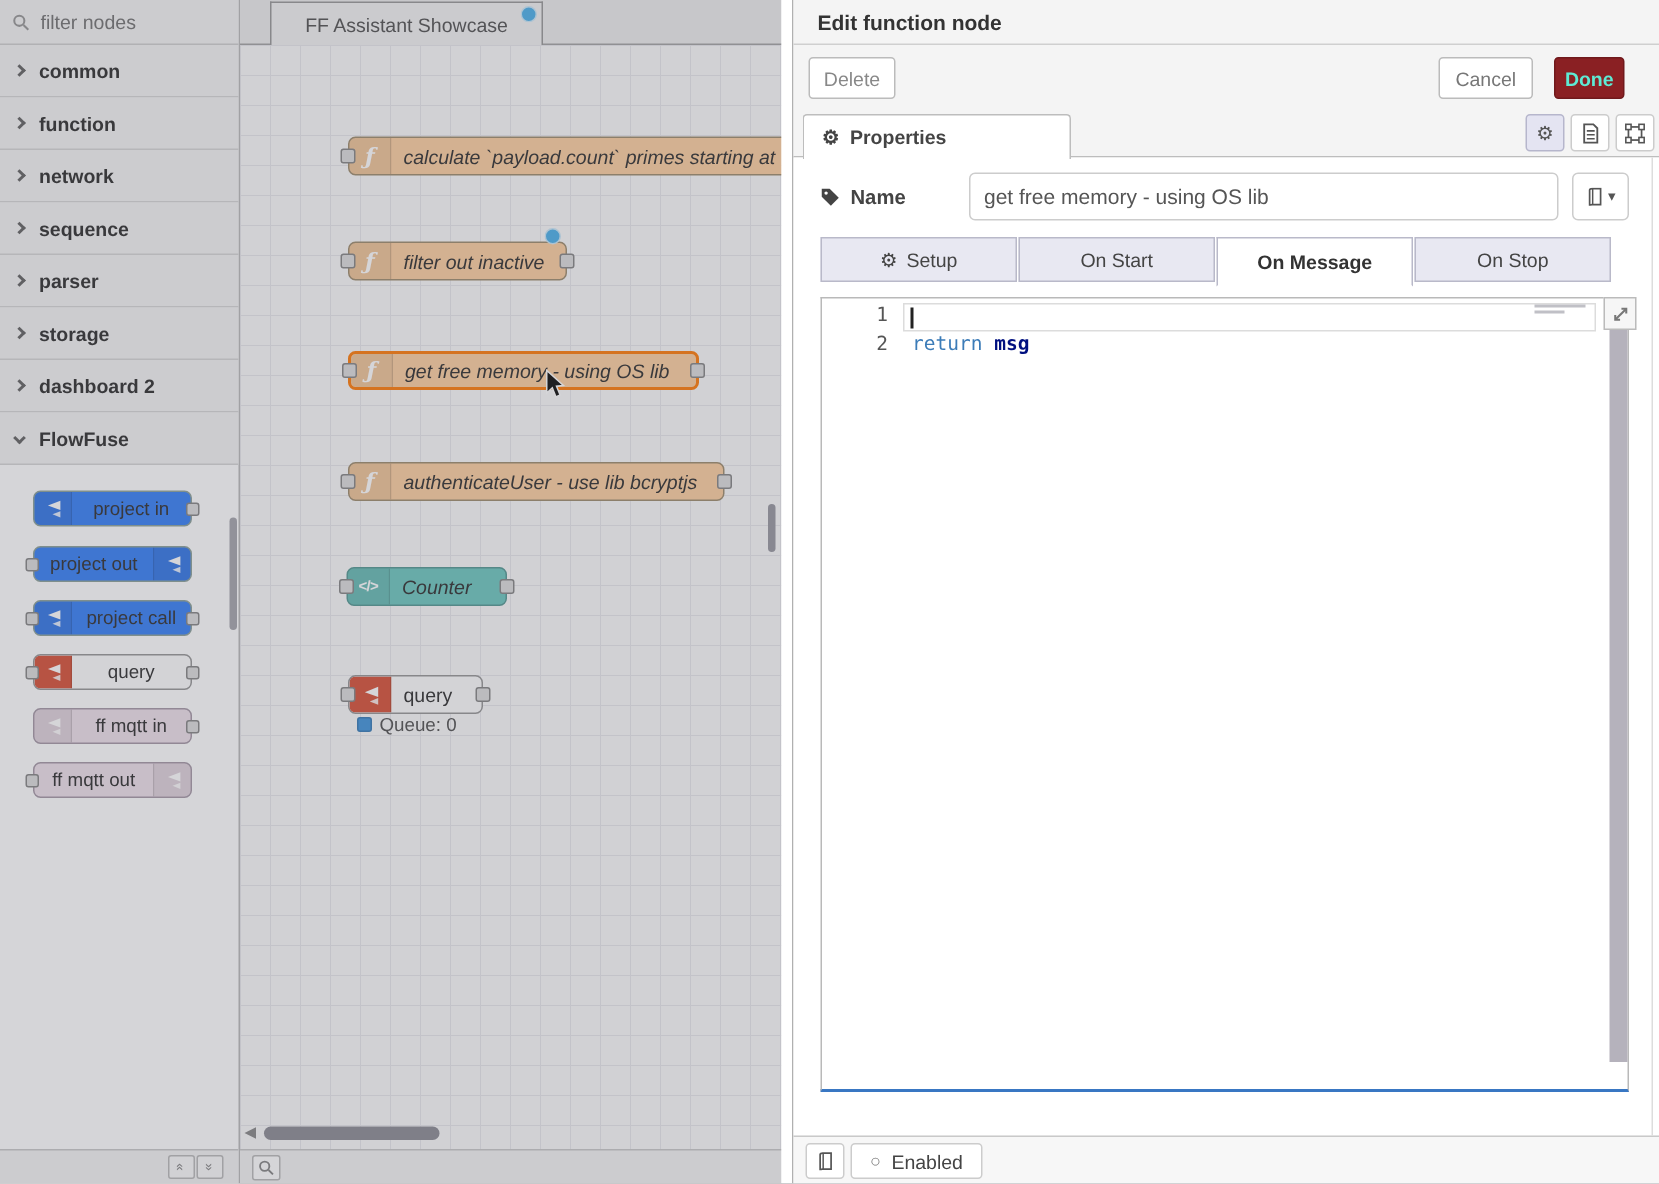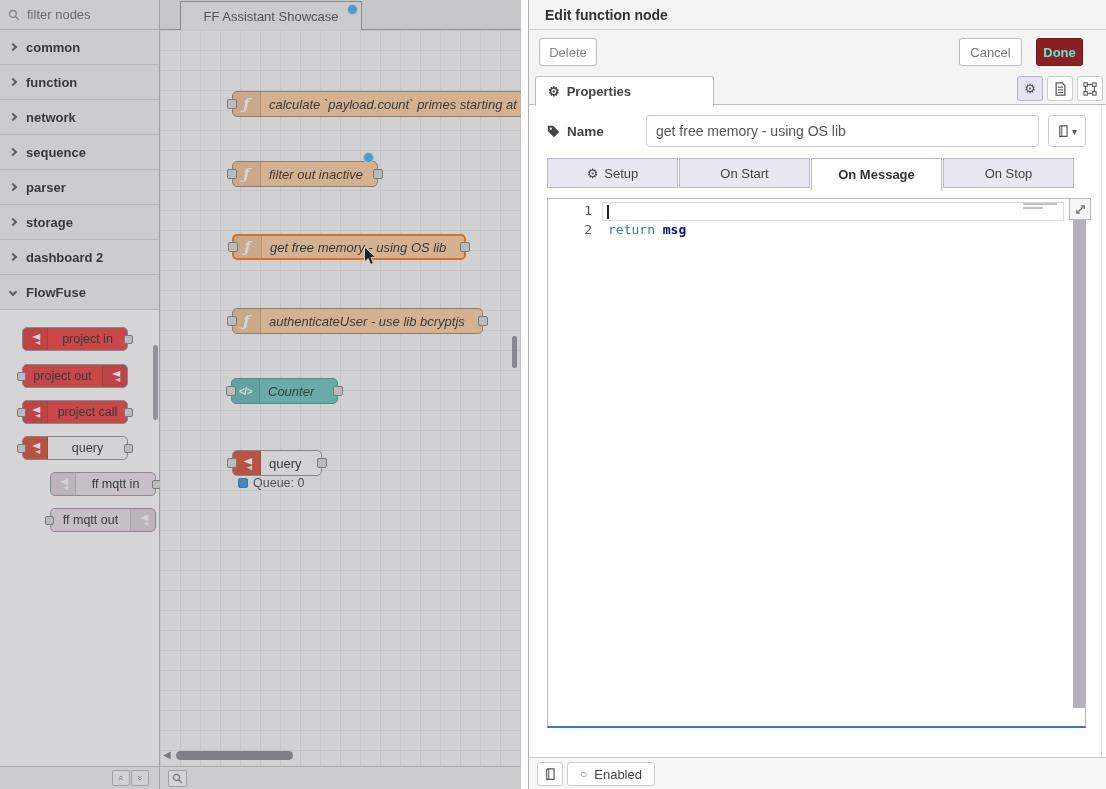--- a/index.html
+++ b/index.html
@@ -14,31 +14,31 @@
            border-bottom:1px solid #d0d0d0;display:flex;align-items:center;padding:0 8px;gap:5px;}
   .psearch input{border:none;background:transparent;outline:none;width:120px;
            font-size:13px;color:#701a75;font-family:"Liberation Sans",sans-serif;}
   .pcat{position:absolute;left:0;width:100%;height:35px;background:#f3f3f3;
         border-bottom:1px solid #d7d7d7;display:flex;align-items:center;padding:0 10px;gap:10px;
         font-size:13px;font-weight:bold;color:#333;cursor:pointer;}
   .chev{width:6px;height:6px;border-right:2px solid #666;border-bottom:2px solid #666;
         transform:rotate(-45deg);flex:none;}
   .chev.open{transform:rotate(45deg);}
   .pnode{position:absolute;left:22px;width:106px;height:24px;border:1px solid #8fa39c;
-         border-radius:5px;background:#ef4444;display:flex;align-items:center;
+         border-radius:5px;background:#3b82f6;display:flex;align-items:center;
          font-size:12.5px;color:#333;cursor:grab;}
   .pnode .picon{width:25px;align-self:stretch;display:flex;align-items:center;
          justify-content:center;background:rgba(0,0,0,0.06);border-right:1px solid rgba(0,0,0,0.12);
          border-radius:4px 0 0 4px;flex:none;order:0;}
   .pnode.icon-right .picon{order:2;border-right:none;border-left:1px solid rgba(0,0,0,0.12);
          border-radius:0 4px 4px 0;}
   .pnode .plbl{flex:1;text-align:center;white-space:nowrap;overflow:hidden;order:1;}
   .pnode.whitered{background:#fdfdfd;border-color:#999;}
   .pnode.whitered .picon{background:#d8553c;border-radius:4px 0 0 4px;}
-  .pnode.purple{background:#eee1ea;border-color:#a79aa8;margin-left:28px;}
+  .pnode.purple{background:#eee1ea;border-color:#a79aa8;}
   .pp{position:absolute;width:9px;height:9px;background:#ddd;border:1px solid #888;
       border-radius:2px;top:7px;}
   .pp.l{left:-6px;} .pp.r{right:-6px;}
   .pscroll{position:absolute;left:153px;top:345px;width:5px;height:75px;background:#a8a8ae;border-radius:3px;}
   .pfooter{position:absolute;left:0;bottom:0;width:100%;height:23px;background:#f3f3f3;
            border-top:1px solid #c9c9c9;}
   .pfbtn{position:absolute;top:3px;width:18px;height:16px;background:#fafafa;border:1px solid #bbb;
          border-radius:2px;color:#8a8a8a;font-size:9px;display:flex;align-items:center;
          justify-content:center;cursor:pointer;}
 

